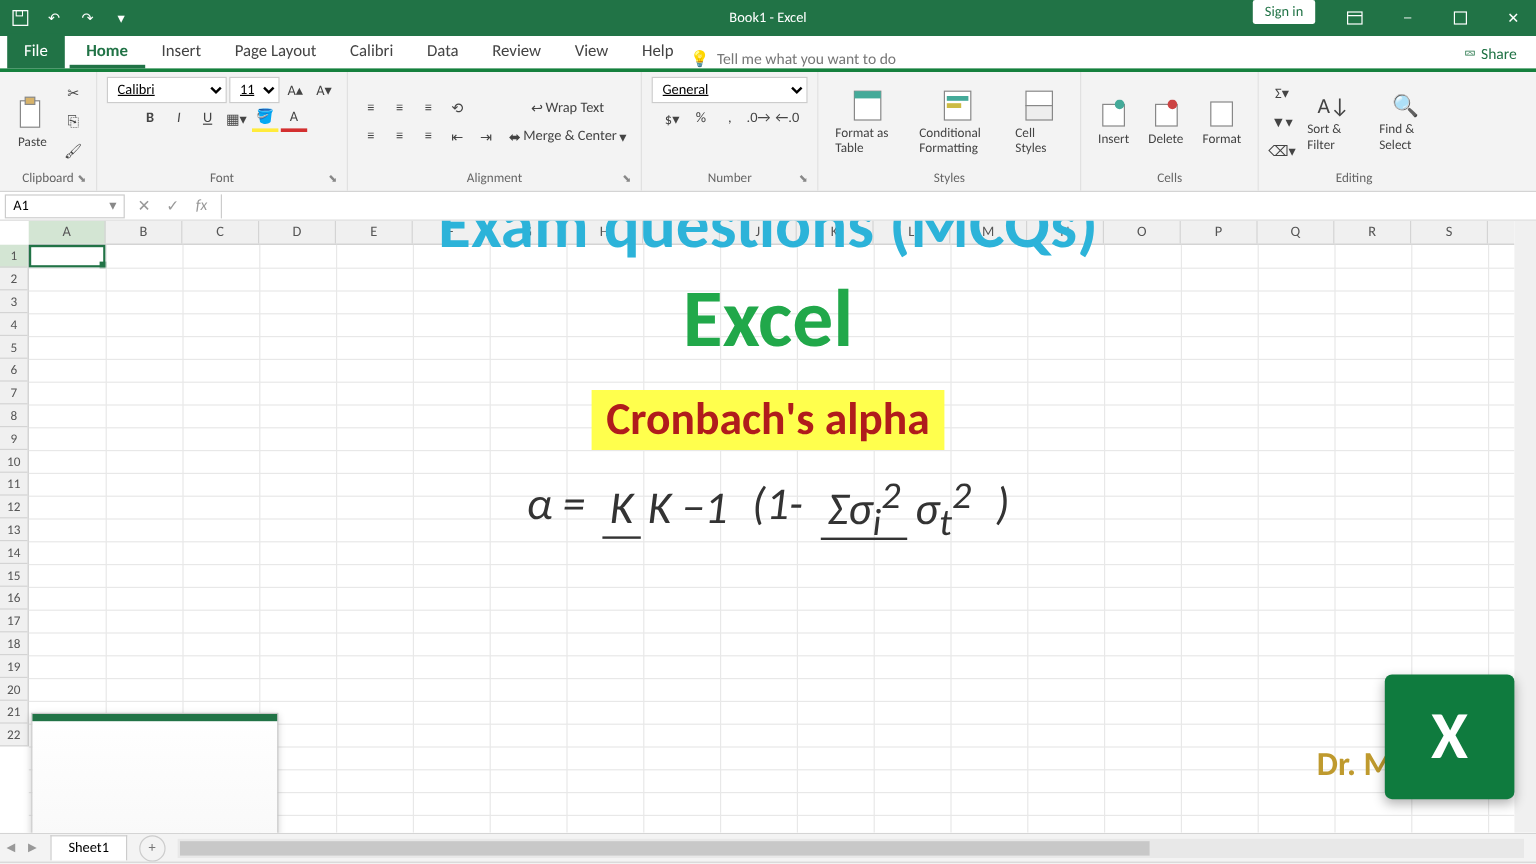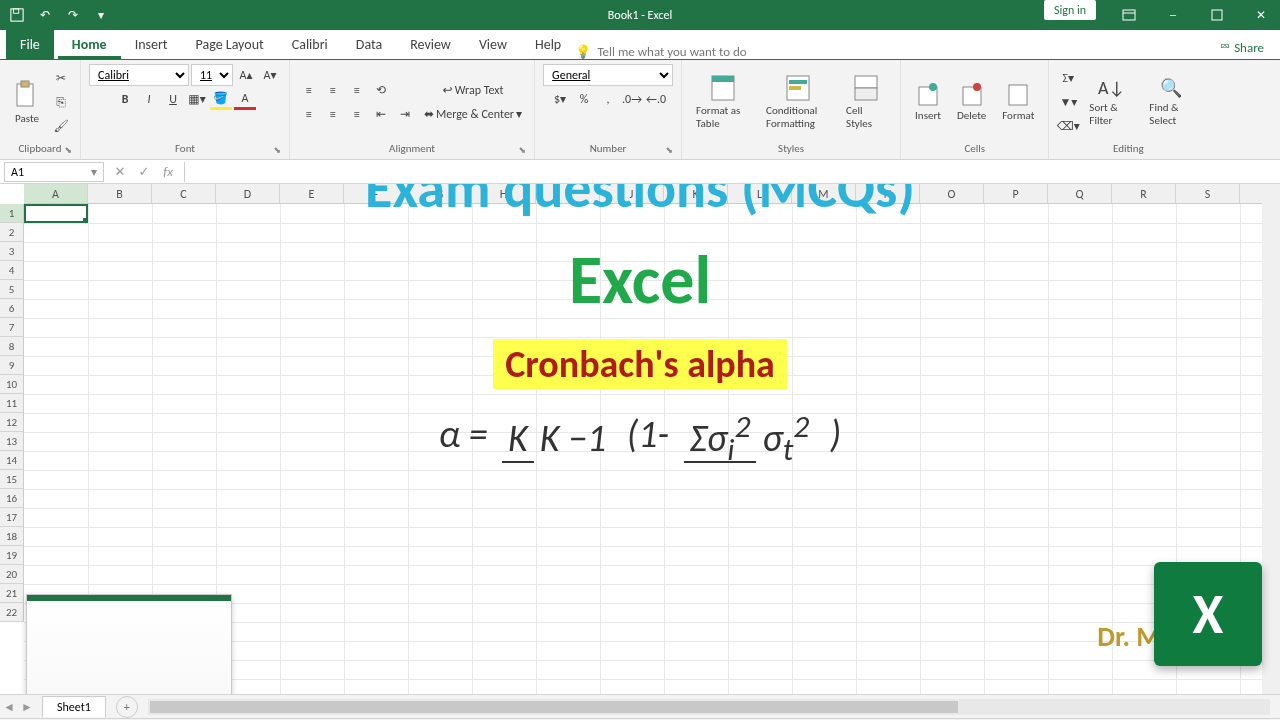--- a/index.html
+++ b/index.html
@@ -4,21 +4,21 @@
 <style>
 *{margin:0;padding:0;box-sizing:border-box;font-family:"Segoe UI",Calibri,sans-serif;}
 body{width:1280px;height:720px;background:#fff;overflow:hidden;position:relative;}
 .titlebar{height:30px;background:#217346;display:flex;align-items:center;color:#fff;font-size:12px;}
 .titlebar .qat{display:flex;align-items:center;gap:2px;padding:0 4px;}
 .qat-btn{width:26px;height:26px;display:flex;align-items:center;justify-content:center;cursor:pointer;color:#fff;}
 .titlebar .title-center{position:absolute;left:50%;transform:translateX(-50%);font-size:12px;}
 .titlebar .win-controls{margin-left:auto;display:flex;align-items:flex-start;gap:6px;}
 .signin{background:#fff;color:#217346;padding:3px 10px;font-size:12px;border-radius:2px;margin-right:8px;}
 .win-btn{width:38px;height:30px;display:flex;align-items:center;justify-content:center;cursor:pointer;color:#fff;}
-.tabs{height:30px;display:flex;align-items:flex-end;padding:0 6px;background:#fff;border-bottom:1px solid #15803d;}
+.tabs{height:30px;display:flex;align-items:flex-end;padding:0 6px;background:#fff;border-bottom:3px solid #15803d;}
 .tab{padding:6px 14px;font-size:14px;color:#444;cursor:pointer;}
 .tab.file{background:#217346;color:#fff;margin-right:4px;}
 .tab.active{color:#217346;font-weight:600;border-bottom:3px solid #217346;padding-bottom:3px;}
 .tellme{display:flex;align-items:center;gap:6px;color:#777;font-size:13px;}
 .share{margin-left:auto;color:#217346;font-size:13px;padding:4px 10px;display:flex;align-items:center;gap:4px;}
 .ribbon{height:100px;background:#f3f3f3;border-bottom:1px solid #d4d4d4;display:flex;}
 .group{border-right:1px solid #e1e1e1;padding:4px 8px 2px;display:flex;flex-direction:column;justify-content:space-between;}
 .group-content{display:flex;align-items:center;gap:4px;flex:1;}
 .group-label{text-align:center;font-size:11px;color:#666;padding:2px 0;position:relative;}
 .dlg-launcher{position:absolute;right:0;bottom:2px;font-size:9px;color:#888;}
@@ -40,21 +40,21 @@
 .row-h.sel{background:#d3e5d3;}
 .cells{position:absolute;top:20px;left:24px;right:18px;bottom:0;}
 .cell-line-v{position:absolute;top:0;bottom:0;width:1px;background:#e8e8e8;}
 .cell-line-h{position:absolute;left:0;right:0;height:1px;background:#e8e8e8;}
 .sel-cell{position:absolute;border:2px solid #217346;background:transparent;}
 .sel-handle{position:absolute;right:-3px;bottom:-3px;width:6px;height:6px;background:#217346;}
 .vscroll{position:absolute;top:0;right:0;width:18px;bottom:0;background:#f0f0f0;}
 .overlay{position:absolute;top:200px;left:0;right:0;text-align:center;pointer-events:none;}
 .ov-1{font-size:56px;font-weight:700;color:#2cb3d9;font-family:Calibri;}
 .ov-2{font-size:56px;font-weight:700;color:#bf9a2e;font-family:Calibri;margin-top:8px;}
-.ov-3{font-size:68px;font-weight:700;color:#21a84a;font-family:Calibri;margin-top:16px;text-align:center;}
+.ov-3{font-size:68px;font-weight:700;color:#21a84a;font-family:Calibri;margin-top:2px;text-align:center;}
 .ov-4{display:inline-block;font-size:38px;font-weight:700;color:#b01c1c;background:#ffff4d;padding:2px 12px;font-family:Calibri;margin-top:18px;}
 .ov-5{font-size:38px;font-family:"Cambria Math",Cambria,serif;color:#333;margin-top:18px;font-style:italic;}
 .frac{display:inline-block;vertical-align:middle;text-align:center;margin:0 6px;}
 .frac .num{border-bottom:2px solid #333;padding:0 6px;}
 .frac .den{padding:0 6px;}
 .author{position:absolute;right:40px;bottom:40px;font-size:28px;font-weight:700;color:#bf9a2e;font-family:Calibri;}
 .mini{position:absolute;left:26px;top:410px;width:206px;height:120px;background:linear-gradient(#fff,#f8f8f8);border:1px solid #c8c8c8;box-shadow:0 2px 6px rgba(0,0,0,0.2);}
 .mini::before{content:"";position:absolute;top:0;left:0;right:0;height:6px;background:#217346;}
 .excel-logo{position:absolute;right:18px;top:378px;width:108px;height:104px;background:#0f7b3e;border-radius:6px;display:flex;align-items:center;justify-content:center;color:#fff;font-size:56px;font-weight:700;font-family:Calibri;box-shadow:0 4px 10px rgba(0,0,0,0.3);}
 .excel-logo::after{content:"";position:absolute;top:-8px;bottom:-8px;right:-8px;width:40px;background:#d1e9d8;z-index:-1;border-radius:4px;}

